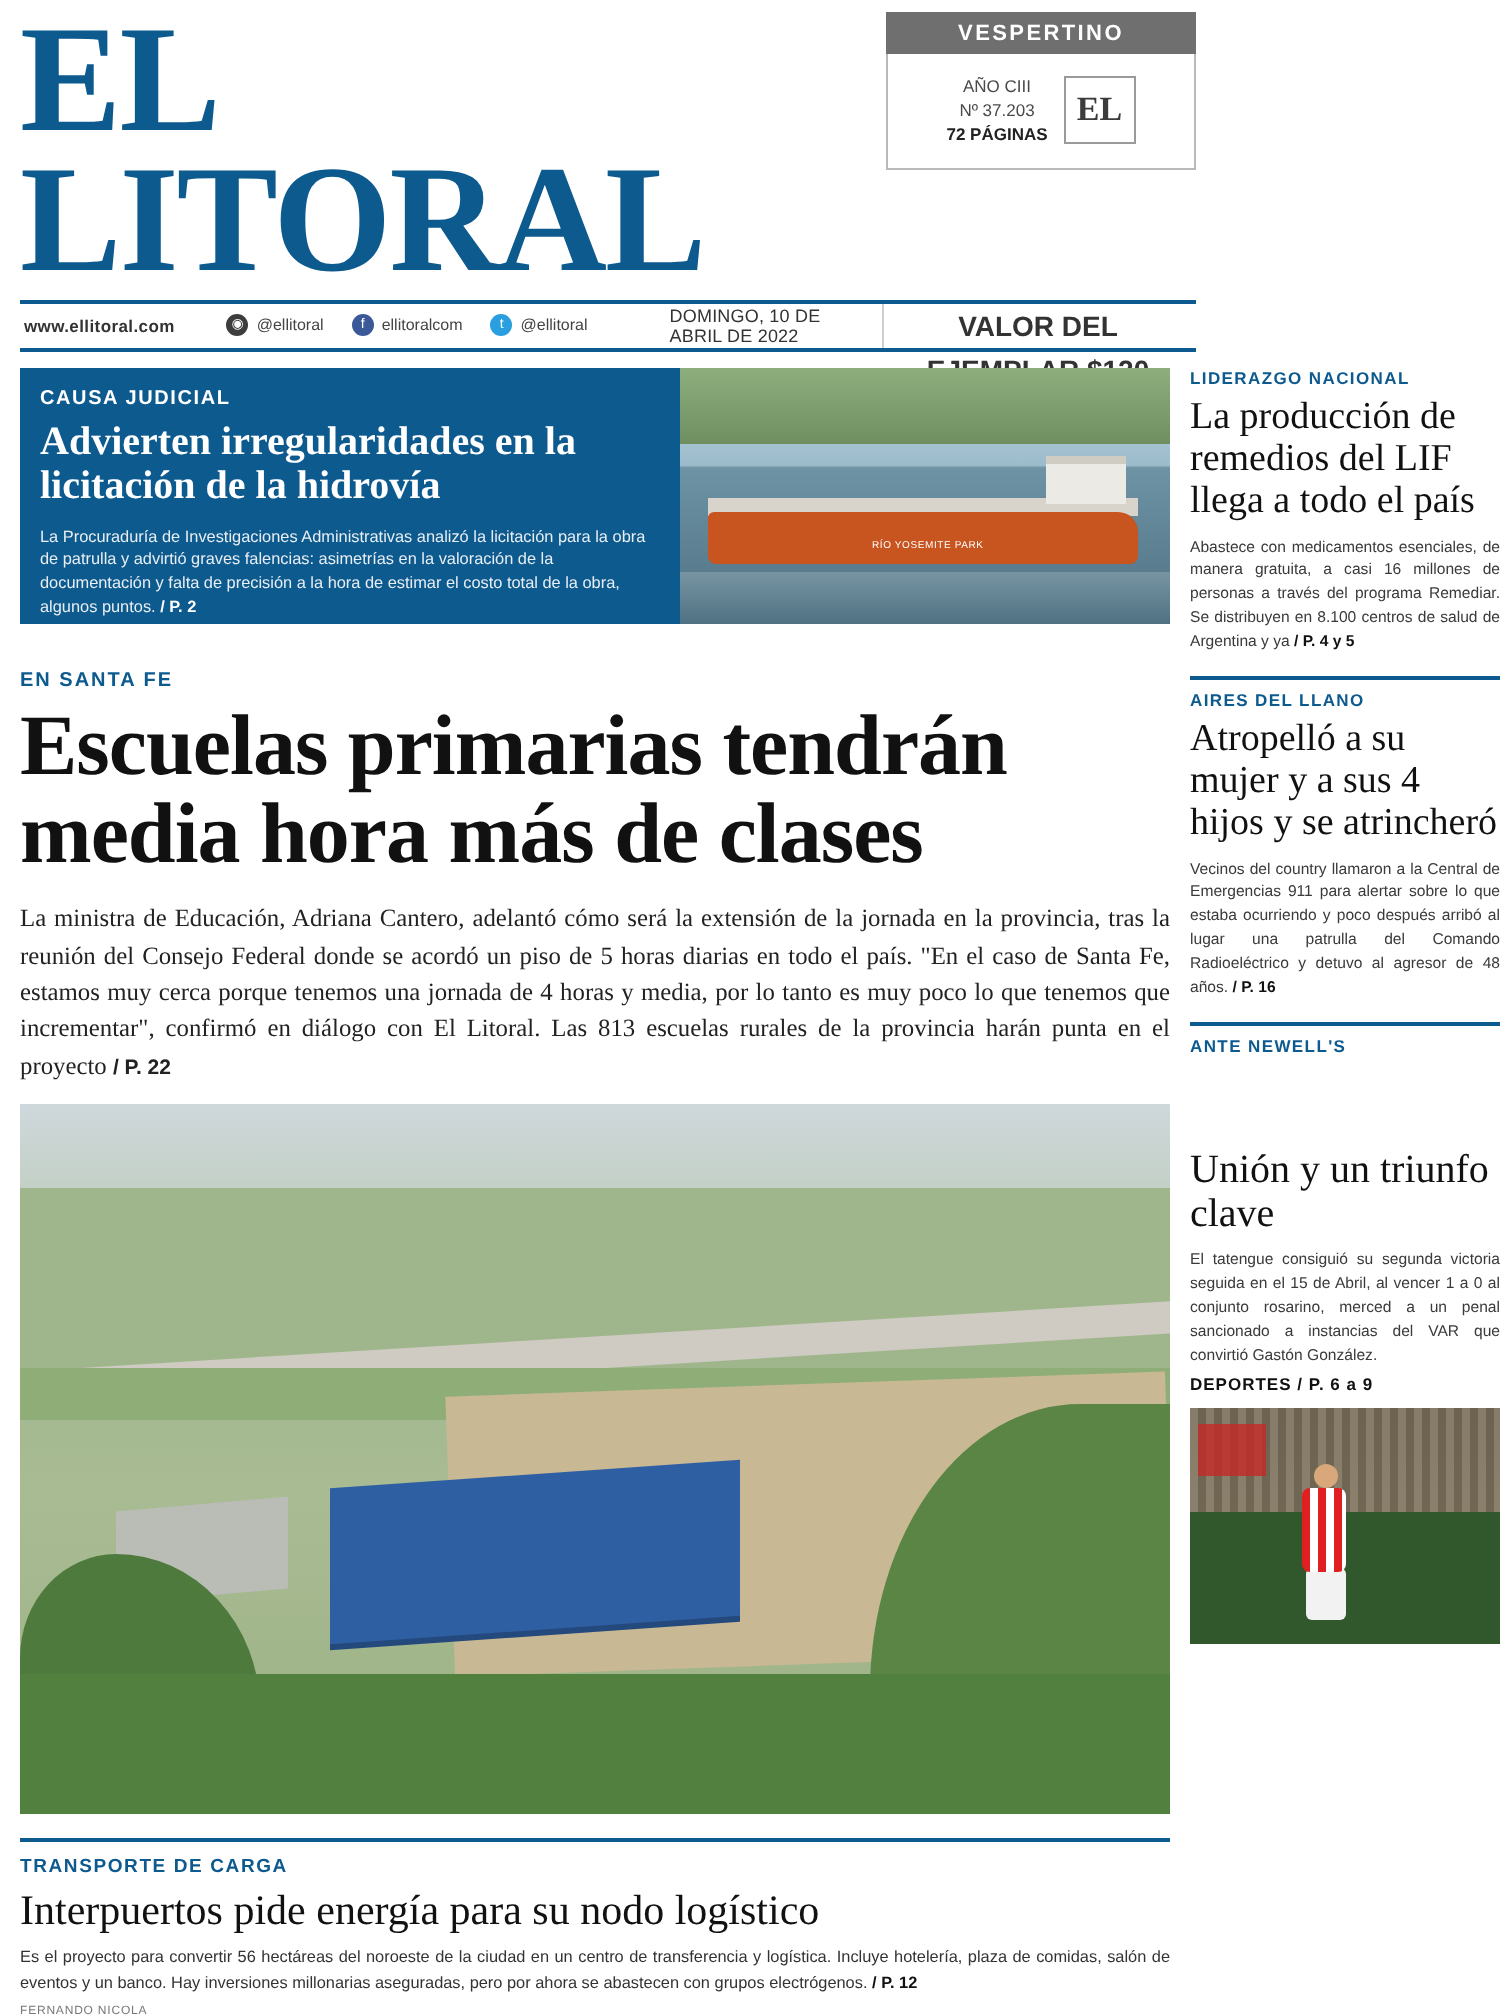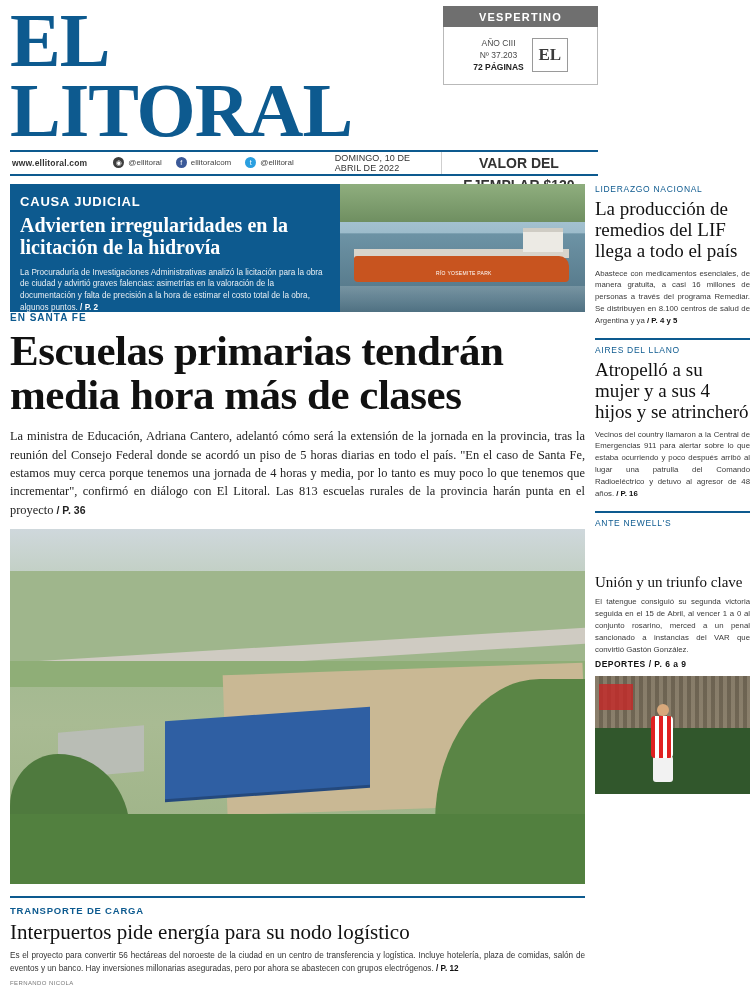--- a/index.html
+++ b/index.html
@@ -86,21 +86,21 @@
   
   .body-grid { display: flex; gap: 10px; margin-top: 8px; }
   .col-main { width: 575px; flex: 0 0 575px; }
   .col-side { width: 155px; flex: 0 0 155px; }
 
   
   .teaser { display: flex; background: #0d5a8f; color: #fff; height: 128px; }
   .teaser-text { flex: 1 1 auto; padding: 10px 12px 8px 10px; }
   .kicker {
     font-family: "Liberation Sans", sans-serif;
-    font-weight: 700; font-size: 13px; letter-spacing: .8px;
+    font-weight: 700; font-size: 10px; letter-spacing: .8px;
     margin-bottom: 5px;
   }
   .teaser-head {
     font-family: "Liberation Serif", serif; font-weight: 700;
     font-size: 20px; line-height: 1.12; margin-bottom: 8px;
   }
   .teaser-body {
     font-family: "Liberation Sans", sans-serif;
     font-size: 8.2px; line-height: 1.42; color: #e8eef3;
   }
@@ -129,21 +129,21 @@
   .shore {
     position: absolute; left: 0; right: 0; top: 0; height: 38px;
     background: linear-gradient(#8fae7e, #6f8f61);
   }
   .water-glint {
     position: absolute; left: 0; right: 0; bottom: 0; height: 26px;
     background: linear-gradient(rgba(255,255,255,.18), rgba(255,255,255,0));
   }
 
   
-  .lead { margin-top: 0; }
+  .lead { margin-top: 23px; }
   .lead-kicker {
     font-family: "Liberation Sans", sans-serif; font-weight: 700;
     font-size: 10px; letter-spacing: 1px; color: #0d5a8f; margin-bottom: 6px;
   }
   .lead-head {
     font-family: "Liberation Serif", serif; font-weight: 700;
     font-size: 43px; line-height: 1.03; letter-spacing: -.5px; color: #111;
   }
   .lead-sub {
     margin-top: 10px;
@@ -199,27 +199,27 @@
   .credit {
     margin-top: 5px;
     font-family: "Liberation Sans", sans-serif; font-size: 6px;
     letter-spacing: .4px; color: #777;
   }
 
   
   .side-item { border-top: 2px solid #0d5a8f; padding-top: 5px; margin-bottom: 11px; }
   .side-item.first { border-top: none; padding-top: 0; }
   .side-kicker {
-    font-family: "Liberation Sans", sans-serif; font-weight: 400;
+    font-family: "Liberation Sans", sans-serif; font-weight: 700;
     font-size: 8.5px; letter-spacing: .7px; color: #0d5a8f; margin-bottom: 4px;
   }
   .side-head {
     font-family: "Liberation Serif", serif; font-size: 19px; line-height: 1.12; color: #111;
   }
-  .side-head.sm { font-size: 15px; margin-top: 46px; }
+  .side-head.sm { font-size: 20px; margin-top: 46px; }
   .side-body {
     margin-top: 6px;
     font-family: "Liberation Sans", sans-serif; font-size: 7.8px;
     line-height: 1.52; color: #3a3a3a; text-align: justify;
   }
   .side-body .pg { font-weight: 700; color: #111; }
   .side-section {
     font-family: "Liberation Sans", sans-serif; font-weight: 700;
     font-size: 8.5px; letter-spacing: .5px; color: #111; margin-top: 3px;
   }
@@ -282,40 +282,40 @@
 
   <div class="body-grid">
 
     <div class="col-main">
 
       <div class="teaser">
         <div class="teaser-text">
           <div class="kicker">CAUSA JUDICIAL</div>
           <div class="teaser-head">Advierten irregularidades en la licitación de la hidrovía</div>
           <div class="teaser-body">
-            <span>La Procuraduría de Investigaciones Administrativas analizó la licitación para la obra de ciudad y advirtió graves falencias: asimetrías en la valoración de la documentación y falta de precisión a la hora de estimar el costo total de la obra, algunos puntos.</span>
+            <span>La Procuraduría de Investigaciones Administrativas analizó la licitación para la obra de patrulla y advirtió graves falencias: asimetrías en la valoración de la documentación y falta de precisión a la hora de estimar el costo total de la obra, algunos puntos.</span>
             <span class="pg">/ P. 2</span>
           </div>
         </div>
         <div class="teaser-photo">
           <div class="shore"></div>
           <div class="ship-deck"></div>
           <div class="ship-hull"></div>
           <div class="ship-house"></div>
           <div class="ship-name">RÍO YOSEMITE PARK</div>
           <div class="water-glint"></div>
         </div>
       </div>
 
       <div class="lead">
         <div class="lead-kicker">EN SANTA FE</div>
         <div class="lead-head">Escuelas primarias tendrán media hora más de clases</div>
         <div class="lead-sub">
           <span>La ministra de Educación, Adriana Cantero, adelantó cómo será la extensión de la jornada en la provincia, tras la reunión del Consejo Federal donde se acordó un piso de 5 horas diarias en todo el país. "En el caso de Santa Fe, estamos muy cerca porque tenemos una jornada de 4 horas y media, por lo tanto es muy poco lo que tenemos que incrementar", confirmó en diálogo con El Litoral. Las 813 escuelas rurales de la provincia harán punta en el proyecto</span>
-          <span class="pg">/ P. 36</span>
+          <span class="pg">/ P. 22</span>
         </div>
       </div>
 
       <div class="lead-photo">
         <div class="lp-sky"></div>
         <div class="lp-field-a"></div>
         <div class="lp-road"></div>
         <div class="lp-green-strip"></div>
         <div class="lp-dirt"></div>
         <div class="lp-shed"></div>

